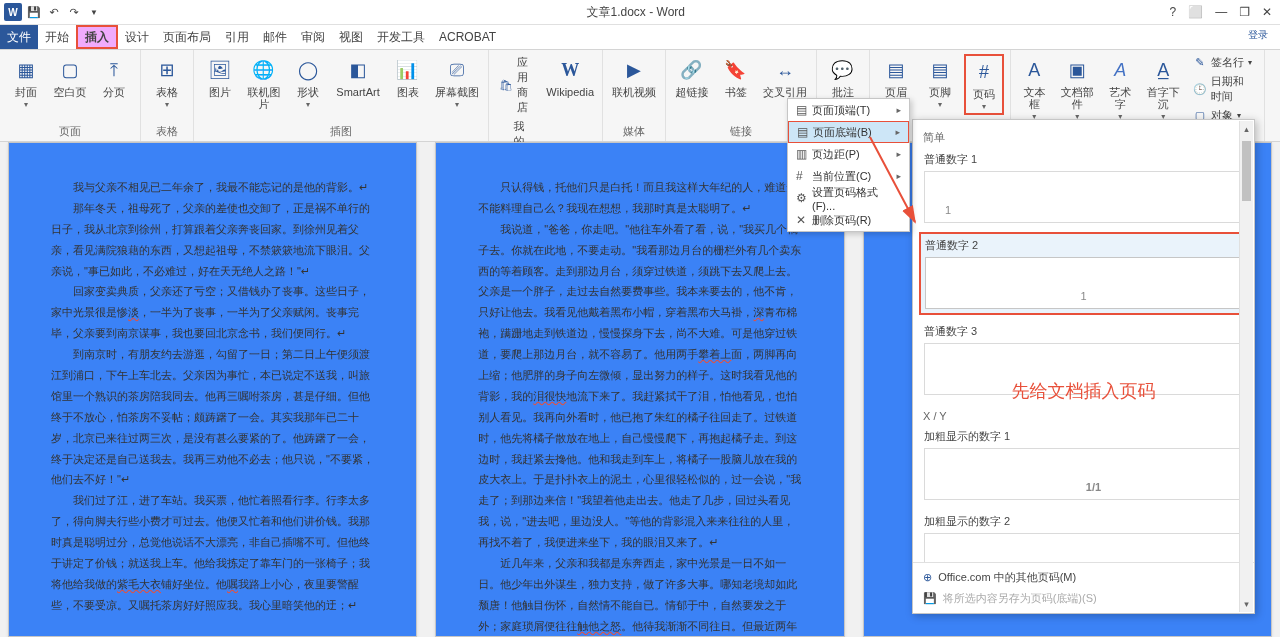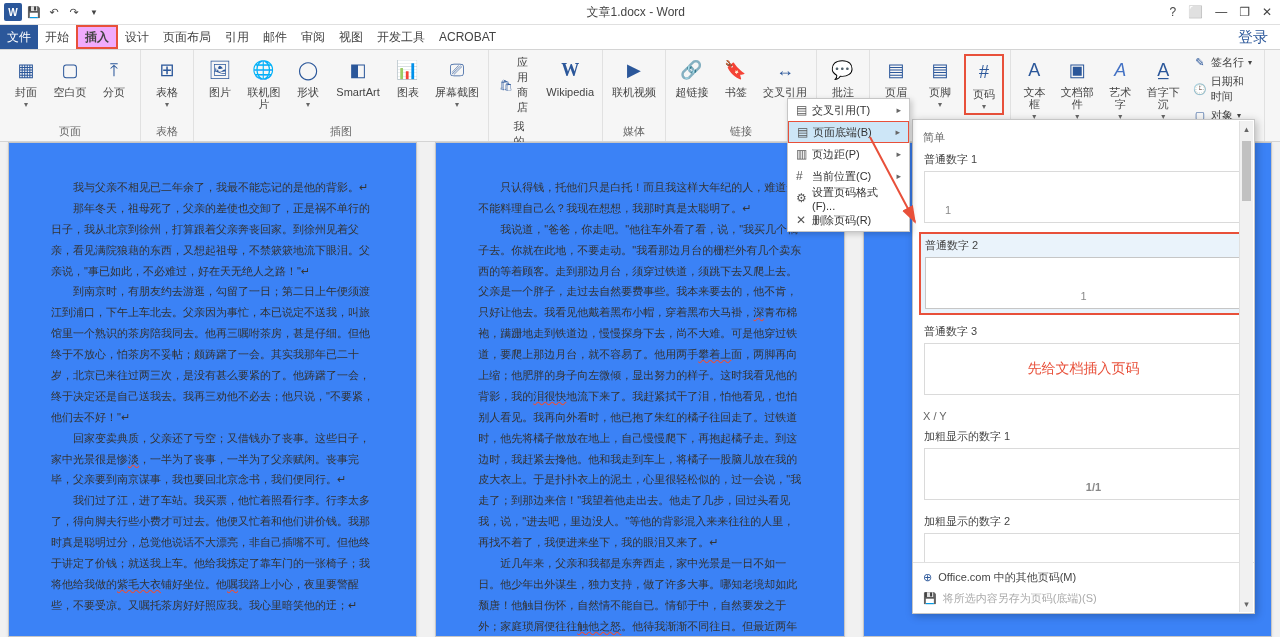--- a/index.html
+++ b/index.html
@@ -5,21 +5,21 @@
 * { margin: 0; padding: 0; box-sizing: border-box; font-family: "Microsoft YaHei", sans-serif; }
 body { background: #fff; width: 1280px; height: 637px; overflow: hidden; font-size: 12px; }
 
 
 .titlebar { height: 25px; background: #fff; display: flex; align-items: center; border-bottom: 1px solid #e0e0e0; }
 .qat { display: flex; align-items: center; gap: 4px; padding-left: 4px; }
 .qat .word-icon { width: 18px; height: 18px; background: #2b579a; color: #fff; display: flex; align-items: center; justify-content: center; font-size: 10px; font-weight: bold; border-radius: 2px;}
 .qat .qbtn { width: 16px; height: 16px; display: flex; align-items: center; justify-content: center; color: #444; font-size: 11px; }
 .title-center { flex: 1; text-align: center; color: #444; font-size: 12px; }
 .win-controls { display: flex; gap: 12px; padding-right: 8px; color: #444; font-size: 12px;}
-.login { position:absolute; right:12px; top:28px; font-size:15px; color:#2b579a;}
+.login { position:absolute; right:12px; top:28px; font-size:10px; color:#2b579a;}
 
 
 .ribbon-tabs { height: 25px; display: flex; align-items: stretch; border-bottom: 1px solid #d4d4d4; }
 .tab { padding: 0 7px; display: flex; align-items: center; font-size: 12px; color: #444; cursor: pointer; }
 .tab.file { background: #2b579a; color: #fff; }
 .tab.active { border: 2px solid #e8503a; color:#444; background:#f0abfc;font-weight:bold;}
 
 
 .ribbon { height: 92px; background: #f6f6f6; border-bottom: 1px solid #d4d4d4; display: flex; }
 .group { border-right: 1px solid #e1e1e1; padding: 4px 6px 2px 6px; display: flex; flex-direction: column; }
@@ -49,21 +49,21 @@
 .gitem .gtitle { font-size:11px; color:#444; margin-bottom:4px;}
 .gitem .gprev { height:52px; border:1px solid #dadada; background:#fff; display:flex; align-items:flex-end; justify-content:center; padding-bottom:6px; font-size:11px; color:#888; font-family:"Times New Roman",serif; position:relative;}
 .gitem.sel { border:2px solid #e8503a; background:#eaf3fb;}
 .gitem.sel .gprev{border-color:#c6c6c6;}
 .gallery-foot { border-top:1px solid #e0e0e0; padding:4px; font-size:11px; color:#444;}
 .gallery-foot div{ padding:3px 6px; display:flex; gap:6px; align-items:center;}
 .gallery-foot .dis { color:#aaa;}
 .gallery .scrollbar { position:absolute; right:1px; top:1px; bottom:1px; width:14px; background:#f1f1f1; border-left:1px solid #e0e0e0;}
 .gallery .scrollbar .thumb { position:absolute; left:2px; right:2px; top:20px; height:60px; background:#c1c1c1;}
 .gallery .scrollbar .ab { position:absolute; left:0; right:0; height:16px; display:flex;align-items:center;justify-content:center;font-size:9px;color:#666;}
-.annot { position:absolute; color:#e8503a; font-size:14px; font-weight:500; z-index:60;}
+.annot { position:absolute; color:#e8503a; font-size:18px; font-weight:500; z-index:60;margin-top:22px;}
 
 
 .red-arrow { position:absolute; z-index:55; pointer-events:none;}
 
 
 .doc-area { position:absolute; left:0; top:142px; right:0; bottom:0; background:#f1f1f1; display:flex; gap:18px; padding:0 8px; overflow:hidden;}
 .page { width:412px; background:#3b82f6; border:1px solid #c6c6c6; box-shadow:0 1px 3px rgba(0,0,0,0.1); padding:34px 42px; font-size:11px; color:#333; line-height:1.9;}
 .page p { text-indent:2em; margin-bottom:0;}
 .page .wavy { text-decoration: underline wavy #e8503a; text-decoration-skip-ink:none;}
 .page .ul { color:#333;}
@@ -288,21 +288,21 @@
         </div>
 
     </div>
     <div class="group-label">符号</div>
   </div>
 </div>
 
 <div class="pn-menu">
   <div class="mi">
       <span class="mi-ic">▤</span>
-      <span>交叉引用(T)</span>
+      <span>页面顶端(T)</span>
       <span class="arr">▸</span>
     </div>
   <div class="mi hov">
       <span class="mi-ic">▤</span>
       <span>页面底端(B)</span>
       <span class="arr">▸</span>
     </div>
   <div class="mi">
       <span class="mi-ic">▥</span>
       <span>页边距(P)</span>
@@ -379,22 +379,22 @@
     <div class="ab" style="top:0;">▴</div>
     <div class="thumb"></div>
     <div class="ab" style="bottom:0;">▾</div>
   </div>
 </div>
 
 <div class="doc-area">
   <div class="page">
     <p>我与父亲不相见已二年余了，我最不能忘记的是他的背影。↵</p>
     <p>那年冬天，祖母死了，父亲的差使也交卸了，正是祸不单行的日子，我从北京到徐州，打算跟着父亲奔丧回家。到徐州见着父亲，看见满院狼藉的东西，又想起祖母，不禁簌簌地流下眼泪。父亲说，"事已如此，不必难过，好在天无绝人之路！"↵</p>
+    <p><span>回家变卖典质，父亲还了亏空；又借钱办了丧事。这些日子，家中光景很是惨</span><span class="wavy">淡</span><span>，一半为了丧事，一半为了父亲赋闲。丧事完毕，父亲要到南京谋事，我也要回北京念书，我们便同行。↵</span></p>
     <p>到南京时，有朋友约去游逛，勾留了一日；第二日上午便须渡江到浦口，下午上车北去。父亲因为事忙，本已说定不送我，叫旅馆里一个熟识的茶房陪我同去。他再三嘱咐茶房，甚是仔细。但他终于不放心，怕茶房不妥帖；颇踌躇了一会。其实我那年已二十岁，北京已来往过两三次，是没有甚么要紧的了。他踌躇了一会，终于决定还是自己送我去。我再三劝他不必去；他只说，"不要紧，他们去不好！"↵</p>
-    <p><span>回家变卖典质，父亲还了亏空；又借钱办了丧事。这些日子，家中光景很是惨</span><span class="wavy">淡</span><span>，一半为了丧事，一半为了父亲赋闲。丧事完毕，父亲要到南京谋事，我也要回北京念书，我们便同行。↵</span></p>
     <p><span>我们过了江，进了车站。我买票，他忙着照看行李。行李太多了，得向脚夫行些小费才可过去。他便又忙着和他们讲价钱。我那时真是聪明过分，总觉他说话不大漂亮，非自己插嘴不可。但他终于讲定了价钱；就送我上车。他给我拣定了靠车门的一张椅子；我将他给我做的</span><span class="wavy">紫毛大衣</span><span>铺好坐位。他</span><span class="wavy">嘱</span><span>我路上小心，夜里要警醒些，不要受凉。又嘱托茶房好好照应我。我心里暗笑他的迂；↵</span></p>
   </div>
   <div class="page">
     <p>只认得钱，托他们只是白托！而且我这样大年纪的人，难道还不能料理自己么？我现在想想，我那时真是太聪明了。↵</p>
     <p><span>我说道，"爸爸，你走吧。"他往车外看了看，说，"我买几个橘子去。你就在此地，不要走动。"我看那边月台的栅栏外有几个卖东西的等着顾客。走到那边月台，须穿过铁道，</span><span class="ul">须跳下去又爬</span><span>上去。父亲是一个胖子，走过去自然要费事些。我本来要去的，他不肯，只好让他去。我看见他戴着黑布小帽，穿着黑布大马褂，</span><span class="wavy">深</span><span>青布棉袍，蹒跚地走到铁道边，慢慢探身下去，尚不大难。可是他穿过铁道，要爬上那边月台，就不容易了。他用两手</span><span class="wavy">攀着上</span><span>面，两脚再向上缩；他肥胖的身子向左微倾，显出努力的样子。这时我看见他的背影，我的</span><span class="wavy">泪很快</span><span>地流下来了。我赶紧拭干了泪，怕他看见，也怕别人看见。我再向外看时，他已抱了朱红的橘子往回走了。过铁道时，他先将橘子散放在地上，自己慢慢爬下，再抱起橘子走。到这边时，我赶紧去搀他。他和我走到车上，将橘子一股脑儿放在我的皮大衣上。于是扑扑衣上的泥土，心里很轻松似的，过一会说，"我走了；到那边来信！"我望着他走出去。他走了几步，回过头看见我，说，"进去吧，里边没人。"等他的背影混入来来往往的人里，再找不着了，我便进来坐下，我的眼泪又来了。↵</span></p>
     <p><span>近几年来，父亲和我都是东奔西走，家中光景是一日不如一日。他少年出外谋生，独力支持，做了许多大事。哪知老境却如此颓唐！他触目伤怀，自然情不能自已。情郁于中，自然要发之于外；家庭琐屑便往往</span><span class="wavy">触他之怒</span><span>。他待我渐渐不同往日。但最近两年↵</span></p>
   </div>
   <div class="page"></div>
 </div>
 

